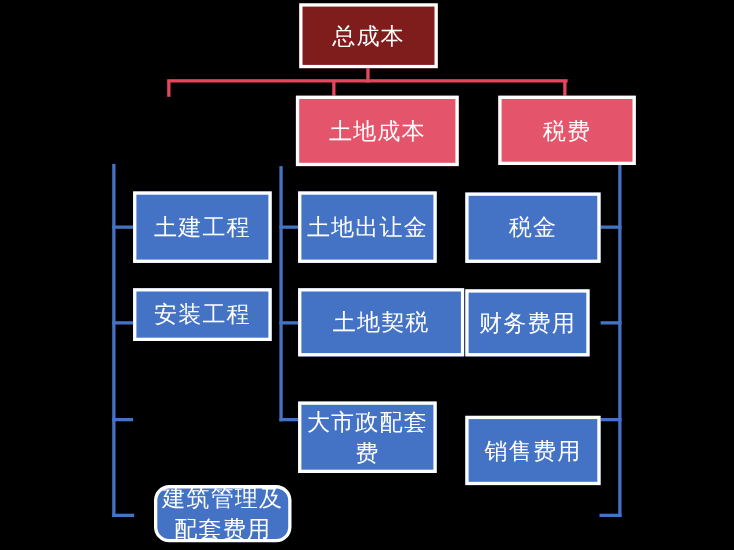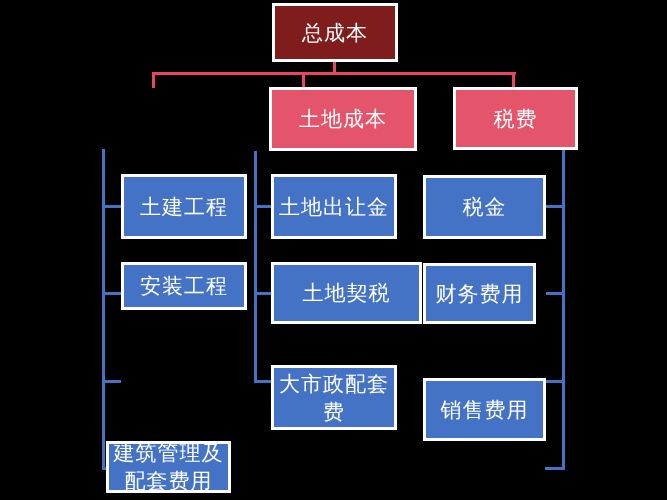--- a/index.html
+++ b/index.html
@@ -75,21 +75,21 @@
   <div class="node branch" style="left:453px; top:87px; width:125px; height:63px;">
     <span>税费</span>
   </div>
 
   <div class="node leaf" style="left:121px; top:174px; width:126px; height:65px;">
     <span>土建工程</span>
   </div>
   <div class="node leaf" style="left:121px; top:262px; width:126px; height:48px;">
     <span>安装工程</span>
   </div>
-  <div class="node leaf" style="left:106px; top:441px; width:125px; height:52px;">
+  <div class="node leaf" style="left:140px; top:441px; width:125px; height:52px;border-radius:14px;">
     <span>建筑管理及配套费用</span>
   </div>
 
   <div class="node leaf" style="left:271px; top:174px; width:126px; height:65px;">
     <span>土地出让金</span>
   </div>
   <div class="node leaf" style="left:271px; top:262px; width:151px; height:62px;">
     <span>土地契税</span>
   </div>
   <div class="node leaf" style="left:271px; top:365px; width:126px; height:65px;">

